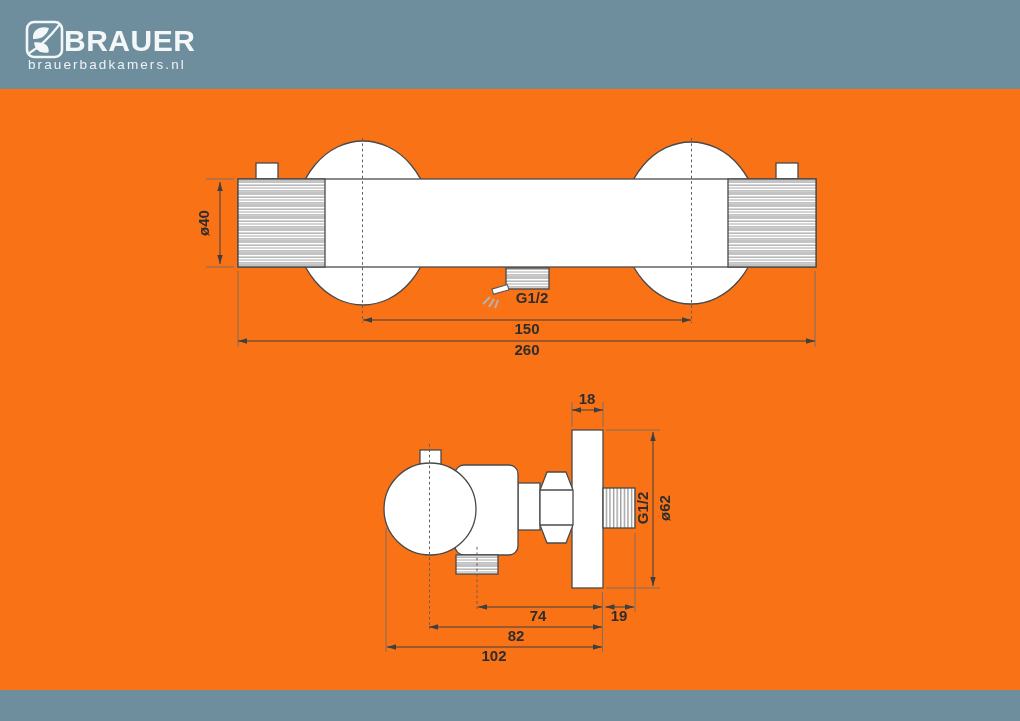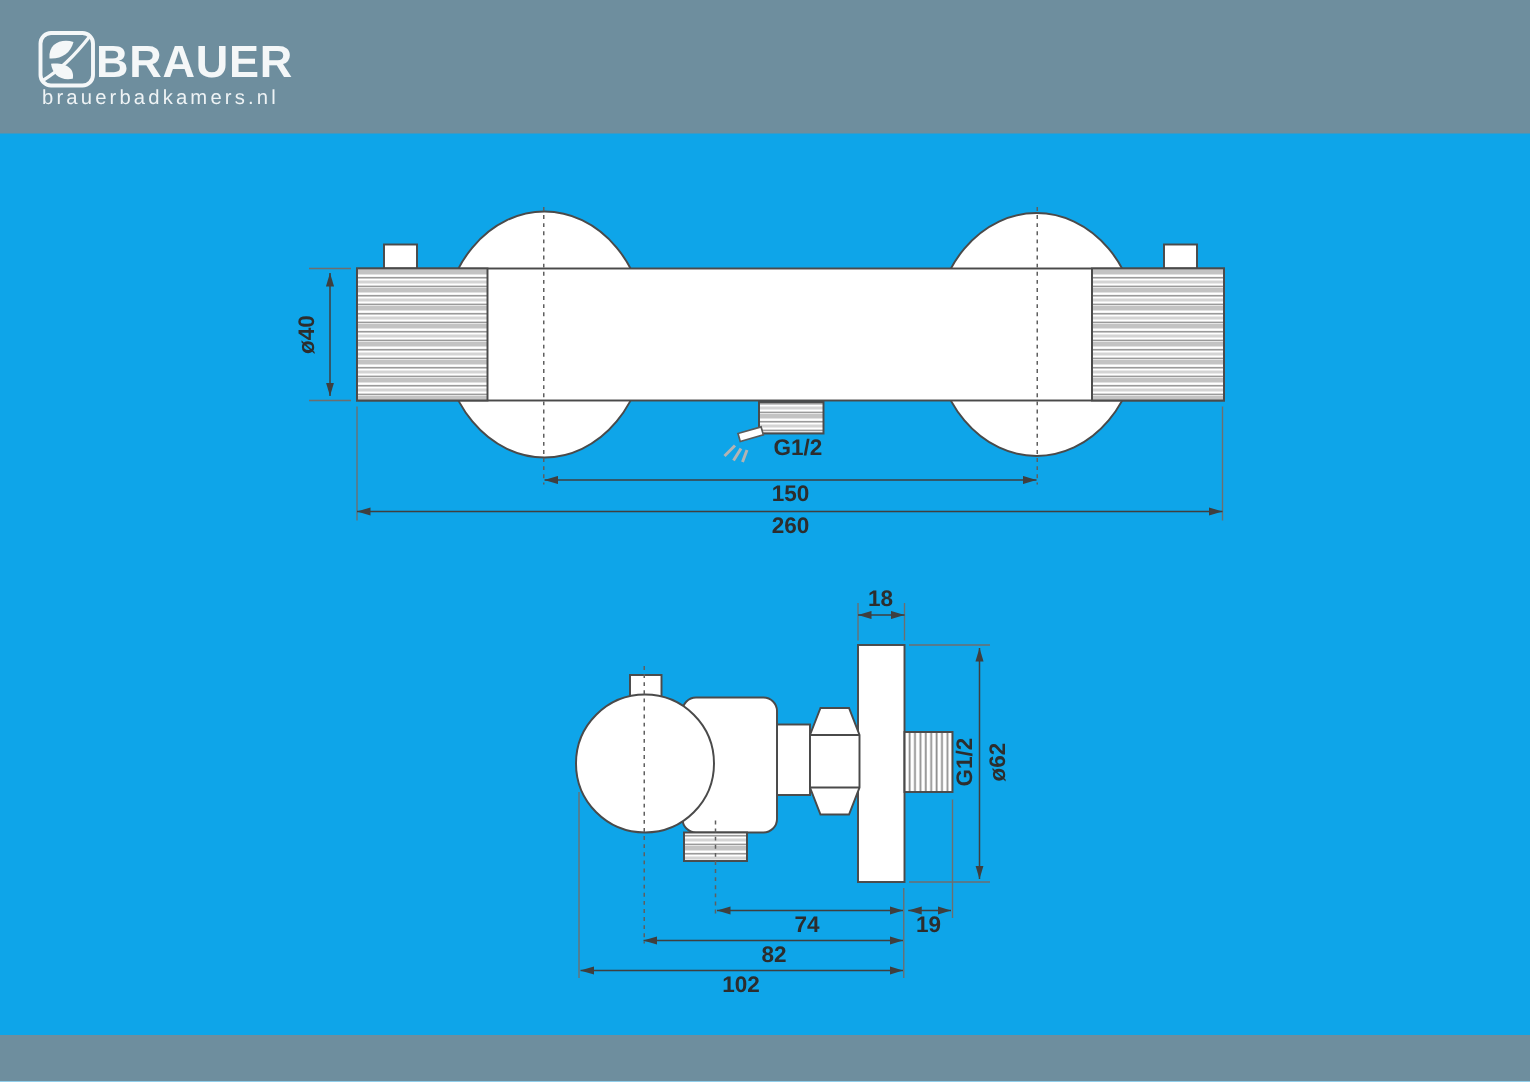--- a/index.html
+++ b/index.html
@@ -1,18 +1,18 @@
 <!DOCTYPE html>
 <html><head>
 <meta charset="utf-8">
 <style>
   html,body { margin:0; padding:0; background:#ffffff; }
   .page {
     position:relative; width:1020px; height:721px; overflow:hidden;
-    font-family:"Liberation Sans", sans-serif; background:#0ea5e9;
+    font-family:"Liberation Sans", sans-serif; background:#f97316;
   }
   svg { display:block; }
   
   .fw   { fill:#ffffff; stroke:#4a4a4a; stroke-width:1.3; }
   .ribH { fill:url(#ribsH); stroke:#4a4a4a; stroke-width:1.3; }
   .ribV { fill:url(#ribsV); stroke:#4a4a4a; stroke-width:1.3; }
   .ln   { fill:none; stroke:#4a4a4a; stroke-width:1.3; }
   .dim  { fill:none; stroke:#3f3f3f; stroke-width:1; }
   .ext  { fill:none; stroke:#6e6e6e; stroke-width:0.9; }
   .cl   { fill:none; stroke:#5f5f5f; stroke-width:1; stroke-dasharray:2.6 2.8; }

